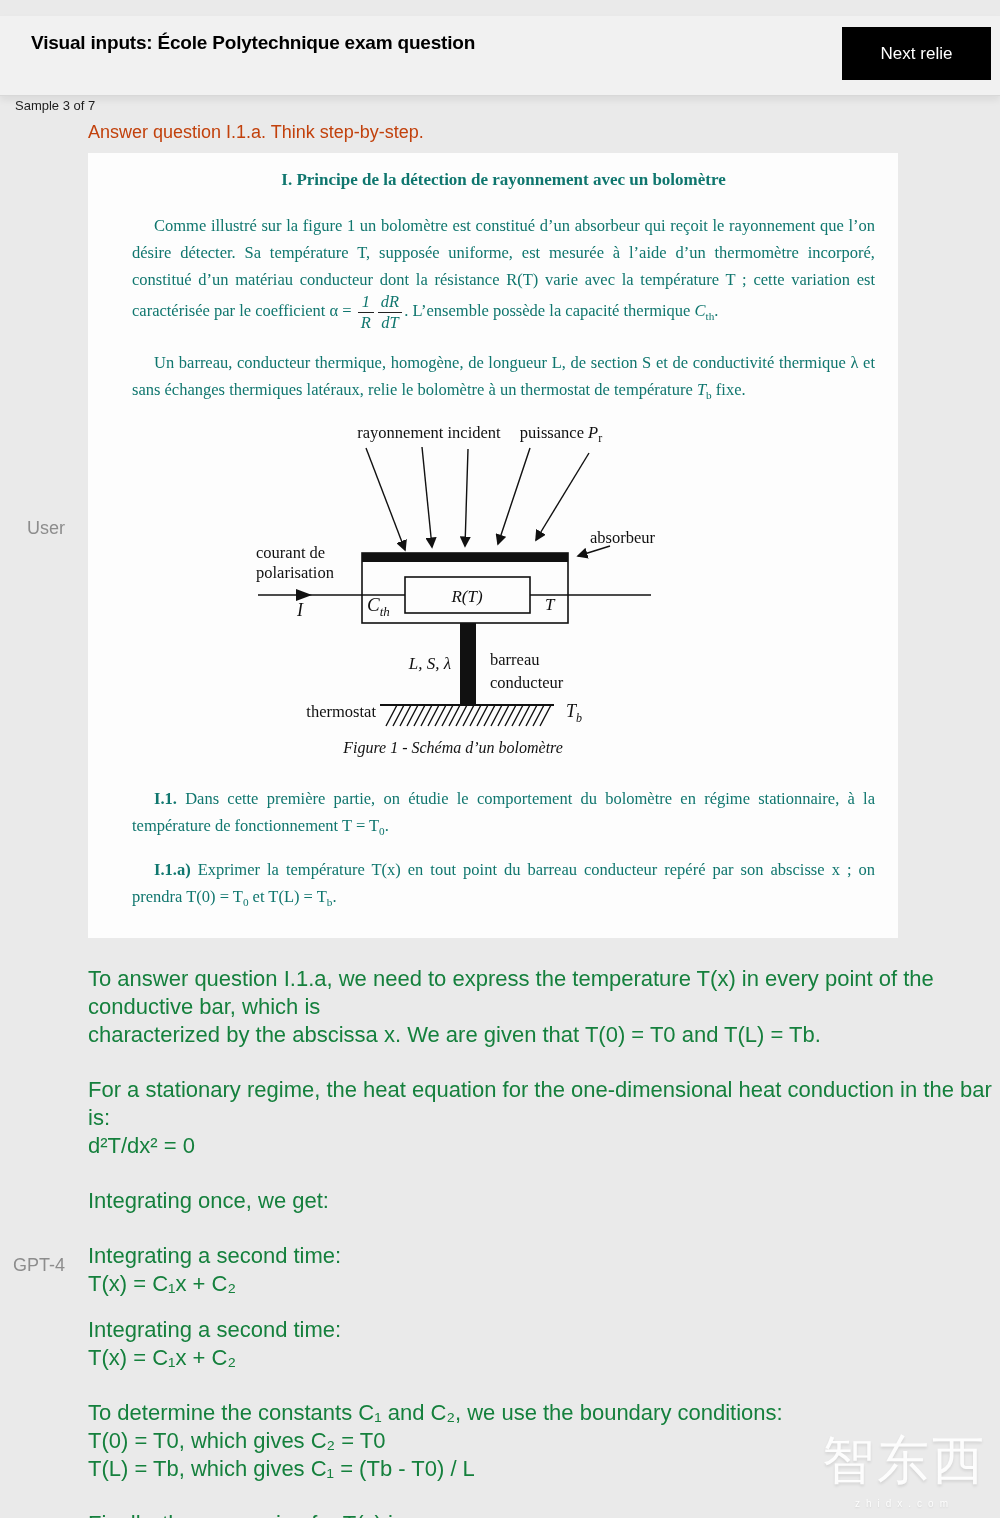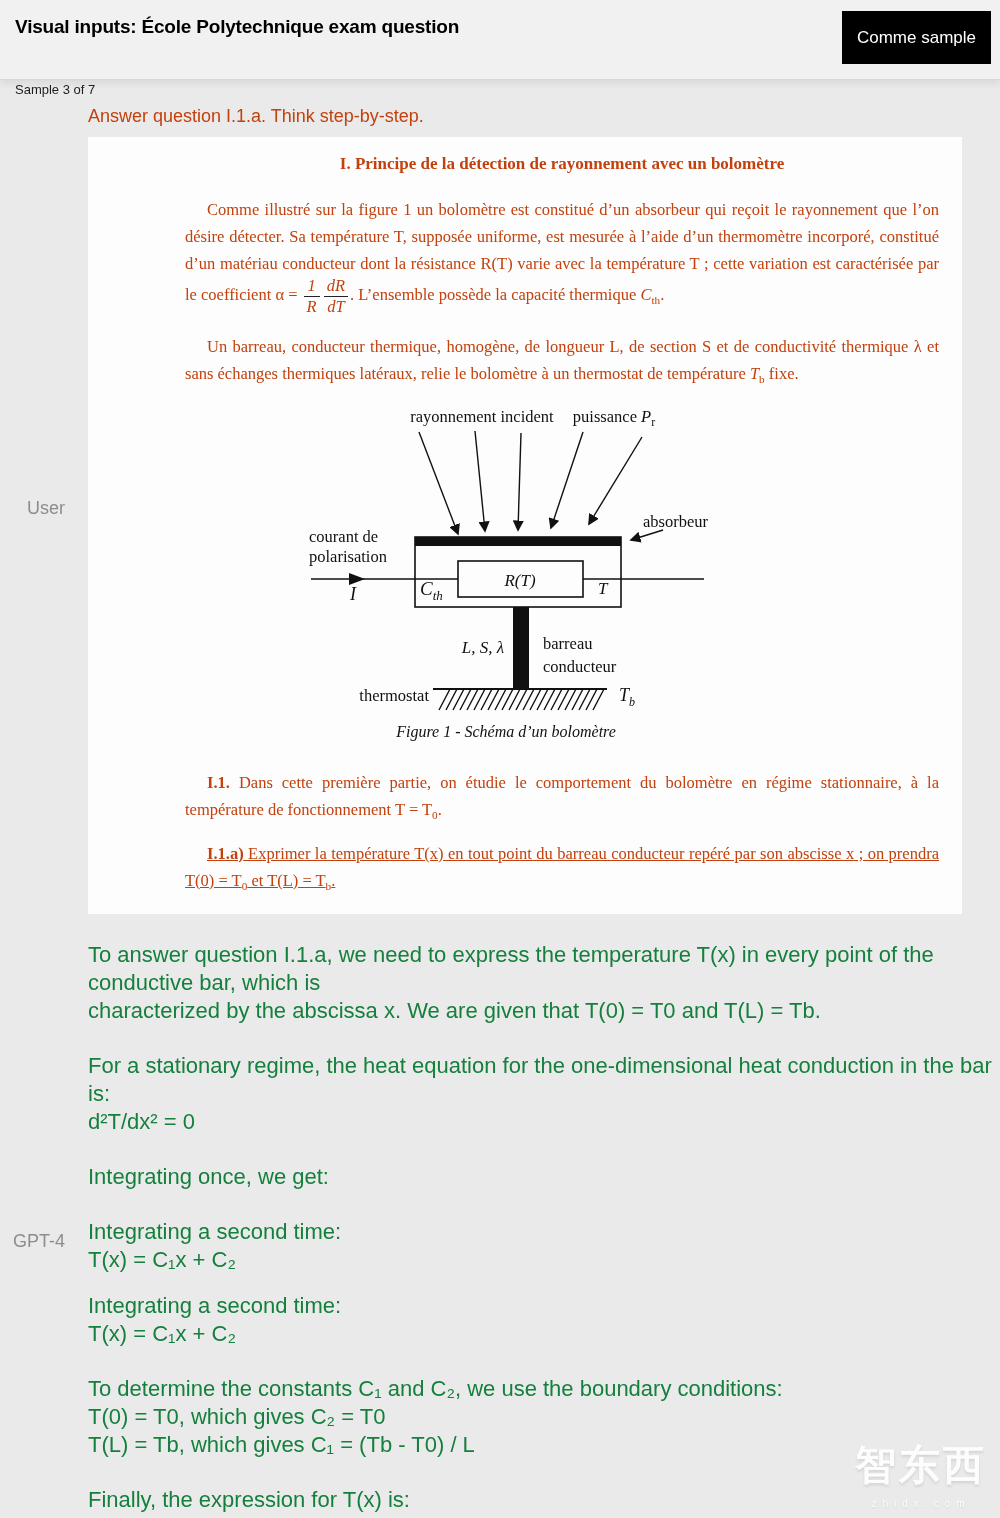--- a/index.html
+++ b/index.html
@@ -9,75 +9,75 @@
     background: #eaeaea; color: #161616;
     font-family: "Liberation Sans", "DejaVu Sans", sans-serif;
   }
 
   
   .hdr {
     height: 80px; background: #f1f1f1; position: relative;
     border-bottom: 1px solid #d8d8d8;
     box-shadow: 0 4px 7px rgba(0,0,0,0.07);
   }
-  .hdr-title { margin: 0; padding: 16px 0 0 15px; font-size: 19px; font-weight: bold; color: #000; letter-spacing: -0.2px; }
+  .hdr-title { margin: 16px; padding: 16px 0 0 15px; font-size: 19px; font-weight: bold; color: #000; letter-spacing: -0.2px; }
   .hdr-sub { padding: 4px 0 0 15px; font-size: 13px; color: #1e1e1e; margin-top: 40px; }
   .next-btn {
     position: absolute; right: 9px; top: 11px; width: 149px; height: 53px;
     background: #000; color: #fff; border: none; font-family: inherit;
     font-size: 17px; cursor: pointer;
   }
 
   
   main { padding-top: 22px; }
   .row { display: flex; align-items: center; }
   .turn-label { flex: 0 0 65px; width: 65px; text-align: right; color: #8d8d8d; font-size: 18px; line-height: 28px; }
   .turn-content { margin-left: 23px; flex: 1; }
   .user-msg { margin: 0; font-size: 18px; line-height: 28px; color: #c2410c; }
 
   
   .exam {
-    width: 874px; background: #fdfdfd; margin-top: 7px;
-    padding: 13px 23px 12px 97px;
+    width: 810px; background: #fdfdfd; margin-top: 7px;
+    padding: 13px 23px 12px 44px;
     font-family: "Liberation Serif", "DejaVu Serif", serif;
-    color: #c2410c; font-size: 16.5px;
+    color: #0f766e; font-size: 16.5px;
   }
   .exam-title { margin: 0 0 19px 0; font-size: 17px; font-weight: bold; text-align: center; line-height: 27px; }
   .exam-p { margin: 0 0 17px 0; line-height: 27px; text-align: justify; text-indent: 22px; }
-  .exam-p.last { margin-bottom: 8px; text-decoration: underline; }
+  .exam-p.last { margin-bottom: 16px; }
   .exam sub { font-size: 68%; line-height: 0; }
   .qlabel { font-weight: bold; }
   .frac { display: inline-block; vertical-align: middle; text-align: center; line-height: 1.08; margin: 0 2px; font-style: italic; text-indent: 0; }
   .frac .num { display: block; border-bottom: 1.4px solid #222; padding: 0 3px 1px; }
   .frac .den { display: block; padding: 1px 3px 0; }
 
   
   .figure-wrap { margin: 12px 0 15px 116px; width: 450px; }
   .figure-wrap svg text { font-family: "Liberation Serif", "DejaVu Serif", serif; fill: #111; }
   .svg-it { font-style: italic; }
 
   
   .gpt-row { margin-top: 27px; }
   .gpt-p { margin: 0 0 27px 0; }
   .gpt-p.tight { margin-bottom: 18px; }
   .gpt-p.last { margin-bottom: 0; }
   .gpt-line { font-size: 22px; line-height: 28px; color: #15803d; }
 
   
   .watermark { position: absolute; right: 13px; bottom: 9px; text-align: center; color: rgba(255,255,255,0.93); pointer-events: none; }
-  .wm-main { font-size: 41px; font-weight: bold; letter-spacing: 3px; line-height: 1; text-shadow: 0 2px 3px rgba(0,0,0,0.10); }
+  .wm-main { font-size: 52px; font-weight: normal; letter-spacing: 3px; line-height: 1; text-shadow: 0 2px 3px rgba(0,0,0,0.10); }
   .wm-sub { font-size: 10px; letter-spacing: 6px; margin-top: 12px; text-shadow: 0 1px 2px rgba(0,0,0,0.10); }
 </style>
 </head>
 <body>
 
 <header class="hdr">
   <h1 class="hdr-title">Visual inputs: École Polytechnique exam question</h1>
   <div class="hdr-sub">Sample 3 of 7</div>
-  <button class="next-btn">Comme sample</button>
+  <button class="next-btn">Next relie</button>
 </header>
 
 <main>
 
   <section class="row">
     <div class="turn-label">User</div>
     <div class="turn-content">
       <p class="user-msg">Answer question I.1.a. Think step-by-step.</p>
 
       <div class="exam">

